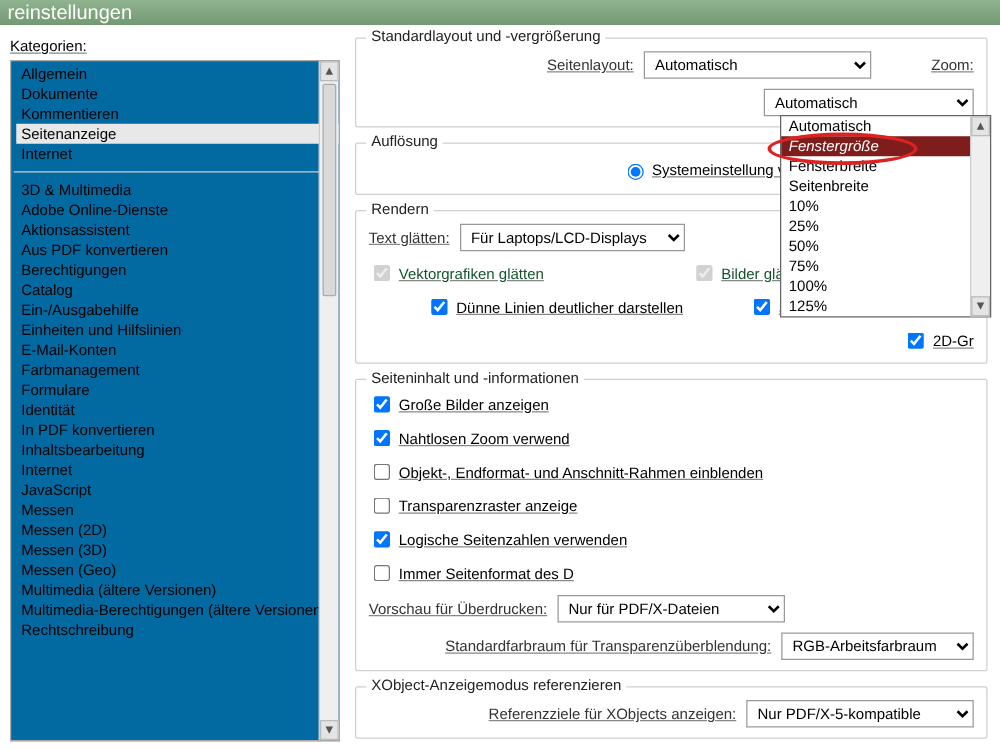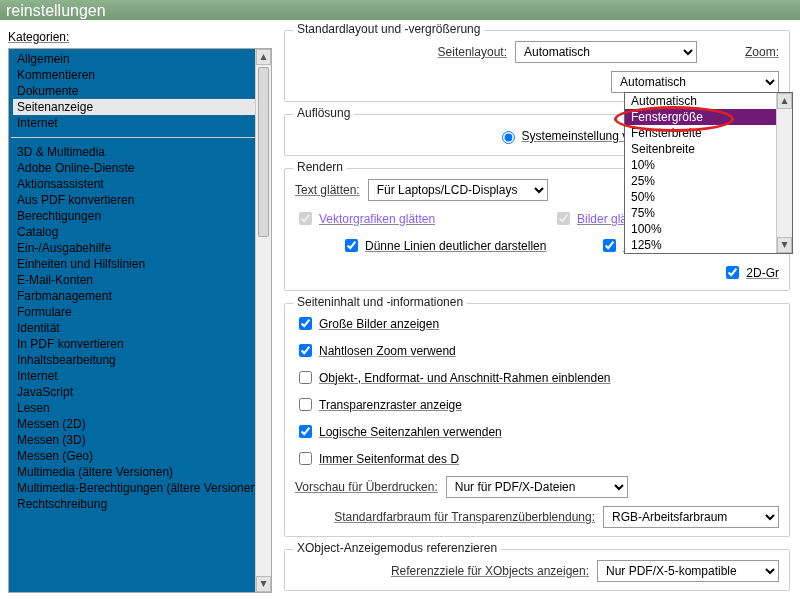--- a/index.html
+++ b/index.html
@@ -20,48 +20,48 @@
   .group { border: 1px solid #cfcfcf; border-radius: 2px; margin: 0 10px 12px 0; padding: 10px 10px 8px 10px; position: relative; }
   .group > .legend { position: absolute; top: -9px; left: 8px; background: #fff; padding: 0 4px; color: #222; }
   .row { display: flex; align-items: center; gap: 8px; margin-bottom: 8px; flex-wrap: wrap; }
   .row.last { margin-bottom: 0; justify-content: flex-end; }
   label { color: #333; }
   .underline { text-decoration: underline; text-decoration-color: #888; }
   select, input[type=text] { border: 1px solid #999; background: #fff; height: 22px; padding: 0 4px; }
   select { min-width: 150px; }
   .radio { display: inline-flex; align-items: center; gap: 4px; }
   .chk { display: inline-flex; align-items: center; gap: 4px; }
-  .chk input[disabled] + span { color: #8b5cf6; }
+  .chk input[disabled] + span { color: #14532d; }
   .num { width: 30px; border: none; text-align: right; color: #0c4a6e; }
   .pz { color: #333; }
   
   .dd-popup { position: absolute; z-index: 50; background: #fff; border: 1px solid #666; top: 92px; left: 624px; width: 169px; }
   .dd-popup .opt { padding: 1px 6px; cursor: default; }
-  .dd-popup .opt.hl { background: #701a75; color: #fff; }
+  .dd-popup .opt.hl { background: #7f1d1d; color: #fff; font-style: italic; }
   .dd-popup .scroll { position: absolute; right: 0; top: 0; bottom: 0; width: 16px; background: #efefef; border-left: 1px solid #ccc; }
   .dd-popup .scroll .arrow { height: 16px; background: #e4e4e4; border: 1px solid #bbb; text-align: center; line-height: 12px; color: #555; }
   
   .circle-mark { position: absolute; border: 3px solid #d22; border-radius: 50%; width: 120px; height: 26px; top: 106px; left: 614px; z-index: 60; pointer-events: none; }
   .zoom-label { margin-left: 40px; }
   .wide { min-width: 182px; }
 </style>
 </head>
 <body>
 
 <div class="titlebar">reinstellungen</div>
 
 <div class="content">
 
   <div class="sidebar">
     <div class="sidebar-label underline">Kategorien:</div>
     <div class="listbox">
       <div class="list-items" id="list-top">
           <div class="list-item">Allgemein</div>
+          <div class="list-item">Dokumente</div>
           <div class="list-item">Kommentieren</div>
-          <div class="list-item">Dokumente</div>
           <div class="list-item selected">Seitenanzeige</div>
           <div class="list-item">Internet</div>
         </div>
       <div class="list-sep"></div>
       <div class="list-items" id="list-bottom">
           <div class="list-item">3D &amp; Multimedia</div>
           <div class="list-item">Adobe Online-Dienste</div>
           <div class="list-item">Aktionsassistent</div>
           <div class="list-item">Aus PDF konvertieren</div>
           <div class="list-item">Berechtigungen</div>
@@ -69,21 +69,21 @@
           <div class="list-item">Ein-/Ausgabehilfe</div>
           <div class="list-item">Einheiten und Hilfslinien</div>
           <div class="list-item">E-Mail-Konten</div>
           <div class="list-item">Farbmanagement</div>
           <div class="list-item">Formulare</div>
           <div class="list-item">Identität</div>
           <div class="list-item">In PDF konvertieren</div>
           <div class="list-item">Inhaltsbearbeitung</div>
           <div class="list-item">Internet</div>
           <div class="list-item">JavaScript</div>
-          <div class="list-item">Lesen</div>
+          <div class="list-item">Messen</div>
           <div class="list-item">Messen (2D)</div>
           <div class="list-item">Messen (3D)</div>
           <div class="list-item">Messen (Geo)</div>
           <div class="list-item">Multimedia (ältere Versionen)</div>
           <div class="list-item">Multimedia-Berechtigungen (ältere Versionen)</div>
           <div class="list-item">Rechtschreibung</div>
         </div>
       <div class="scrollbar">
         <div class="arrow">▴</div>
         <div class="thumb"></div>
@@ -187,21 +187,21 @@
         </span>
       </div>
       <div class="row">
         <label class="underline">Vorschau für Überdrucken:</label>
         <select class="wide">
           <option>Nur für PDF/X-Dateien</option>
         </select>
       </div>
       <div class="row last">
         <label class="underline">Standardfarbraum für Transparenzüberblendung:</label>
-        <select style="width:176px">
+        <select style="width:154px">
           <option>RGB-Arbeitsfarbraum</option>
         </select>
       </div>
     </div>
 
     <div class="group">
       <div class="legend">XObject-Anzeigemodus referenzieren</div>
       <div class="row last">
         <label class="underline">Referenzziele für XObjects anzeigen:</label>
         <select class="wide">

